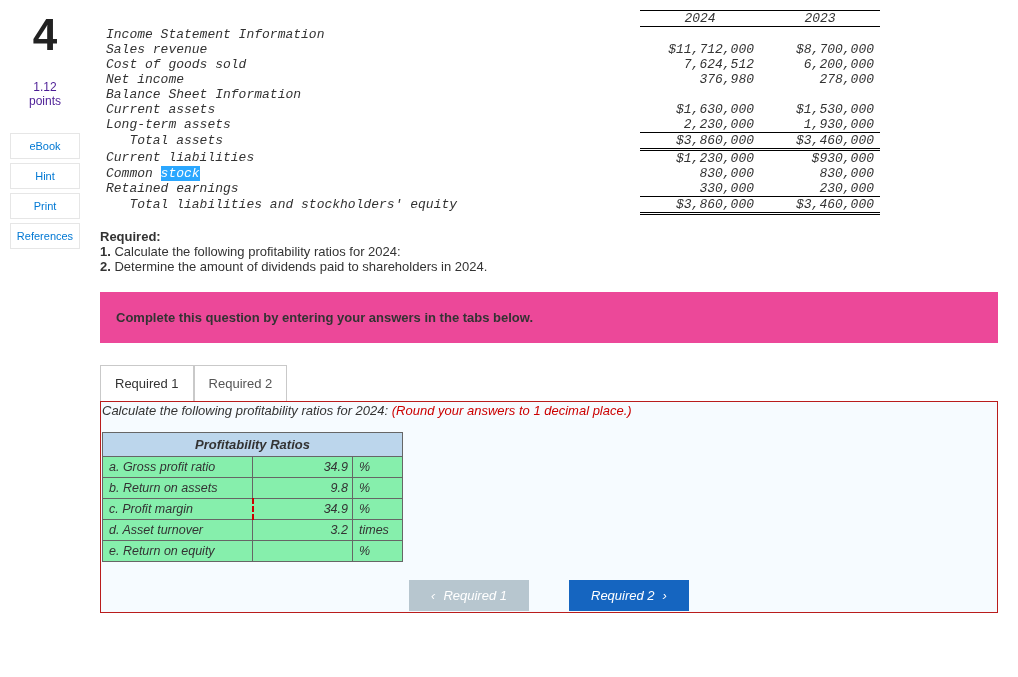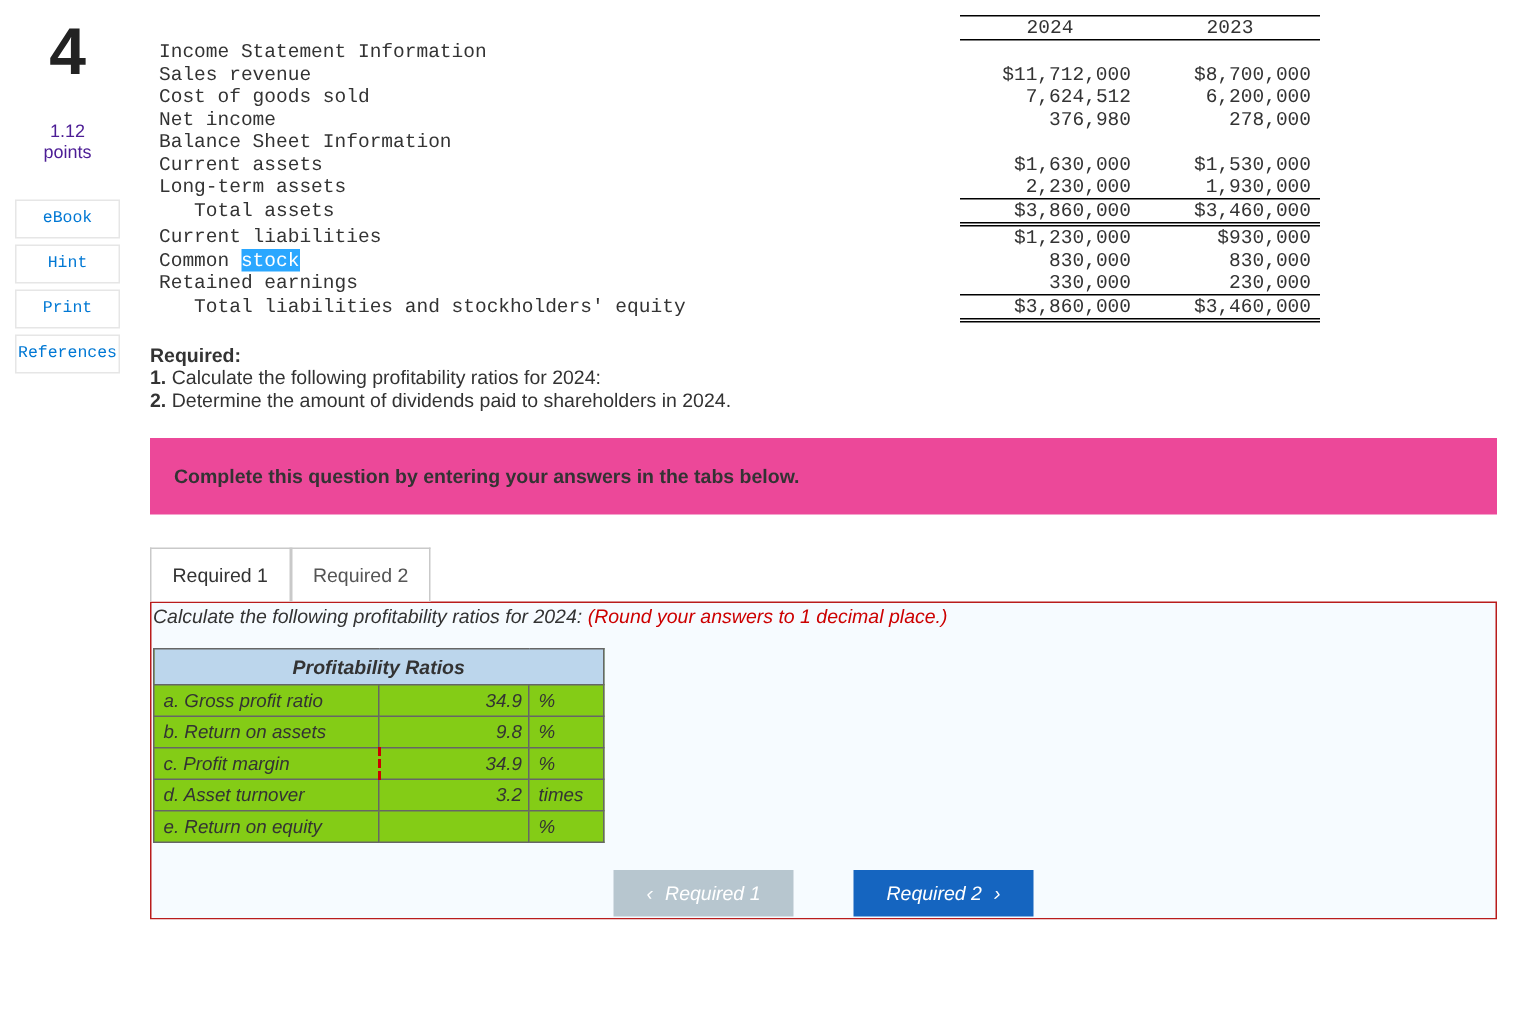--- a/index.html
+++ b/index.html
@@ -35,33 +35,32 @@
     display: block;
     width: 70px;
     padding: 6px 0;
     margin: 4px 0;
     text-align: center;
     font-size: 11px;
     color: #0078d4;
     background: #fff;
     border: 1px solid #e6e6e6;
     cursor: pointer;
-    font-family: Liberation Mono, monospace;
   }
   .main {
     flex: 1;
     padding: 10px 20px 0 10px;
   }
   .finstat {
     font-family: "Courier New", monospace;
     font-size: 13px;
     width: 780px;
     border-collapse: collapse;
   }
-  .finstat td { padding: 0 6px; white-space: pre; }
+  .finstat td { padding: 0 6px; white-space: pre; font-style: italic; }
   .finstat .num { text-align: right; width: 120px; }
   .finstat .hdr td { text-align: center; border-top:1px solid #000; border-bottom:1px solid #000; }
   .finstat .grandtotal td.num { border-top:1px solid #000; border-bottom:3px double #000; }
   .highlight { background:#2aa7ff; color:#fff; }
 
   .req { margin-top: 14px; color:#333; }
   .req b { font-weight:700; }
 
   .instr-bar {
     background:#ec4899;
@@ -84,21 +83,21 @@
   .tab-content {
     border:1px solid #b91c1c;
     background:#f6fbff;
     padding:1px;
     width:100%;
     font-style:italic;
   }
   .tab-prompt { margin-bottom:14px; }
   .tab-prompt .note { color:#c00; }
 
-  .ratio-table { border-collapse:collapse; background:#84cc16; }
+  .ratio-table { border-collapse:collapse; background:#86efac; }
   .ratio-table th {
     background:#bcd6ec;
     font-weight:700;
     text-align:center;
     border:1px solid #666;
     padding:4px 8px;
   }
   .ratio-table td {
     border:1px solid #666;
     padding:3px 6px;

